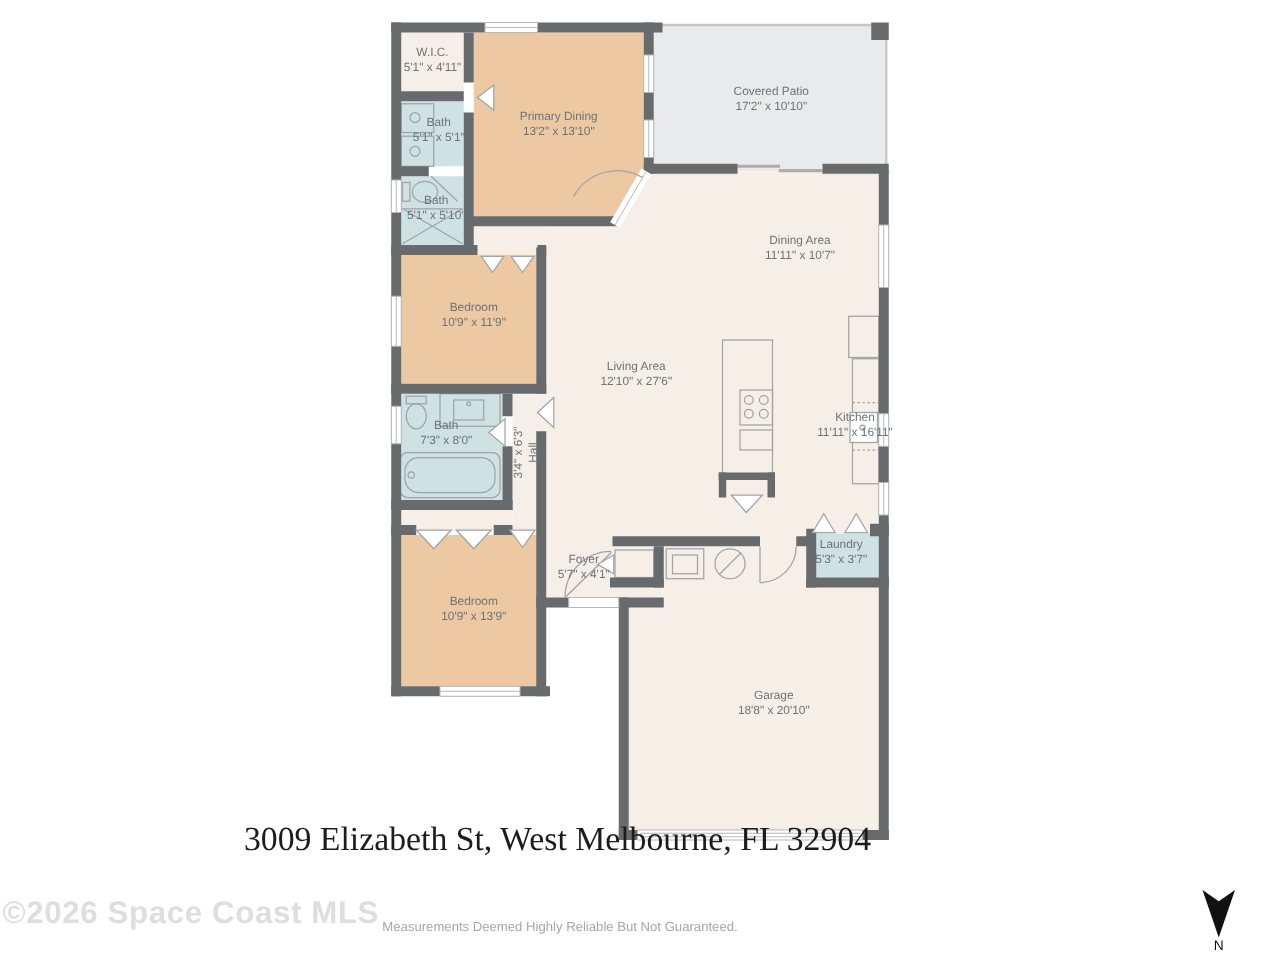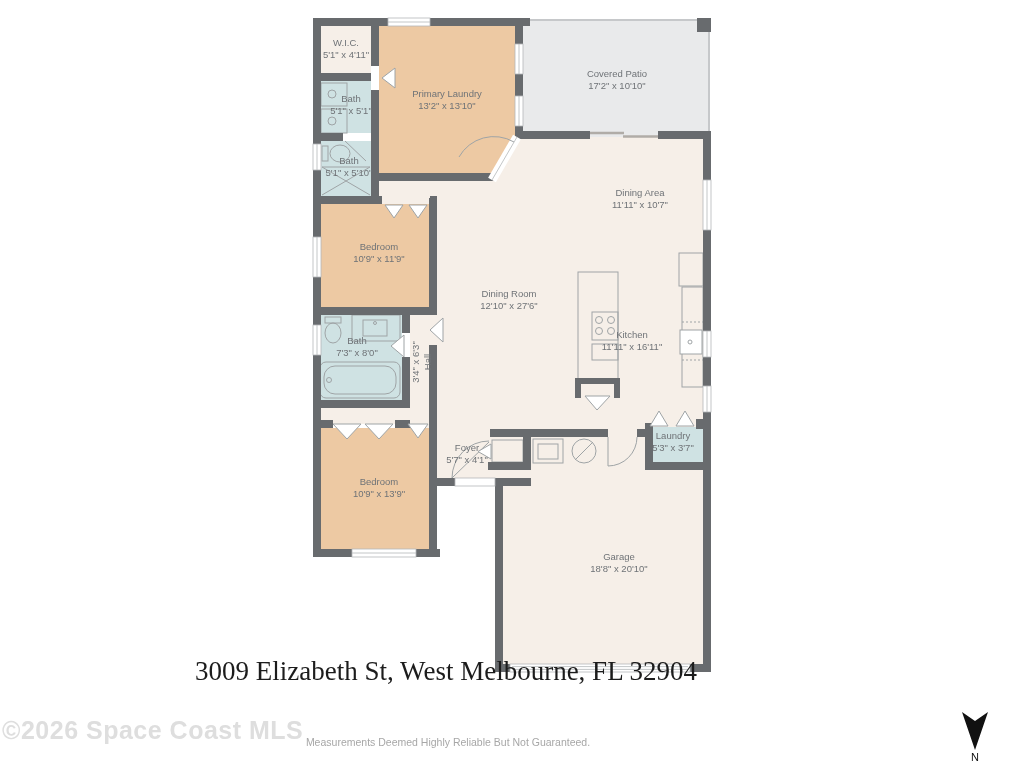--- a/index.html
+++ b/index.html
@@ -204,36 +204,36 @@
   </div>
   <div class="rlabel" style="left:351px;top:93px">
     <span class="rname">Bath</span>
     <span class="rdims">5'1" x 5'1"</span>
   </div>
   <div class="rlabel" style="left:349px;top:155px">
     <span class="rname">Bath</span>
     <span class="rdims">5'1" x 5'10"</span>
   </div>
   <div class="rlabel" style="left:447px;top:88px">
-    <span class="rname">Primary Laundry</span>
+    <span class="rname">Primary Dining</span>
     <span class="rdims">13'2" x 13'10"</span>
   </div>
   <div class="rlabel" style="left:617px;top:68px">
     <span class="rname">Covered Patio</span>
     <span class="rdims">17'2" x 10'10"</span>
   </div>
   <div class="rlabel" style="left:640px;top:187px">
     <span class="rname">Dining Area</span>
     <span class="rdims">11'11" x 10'7"</span>
   </div>
   <div class="rlabel" style="left:509px;top:288px">
-    <span class="rname">Dining Room</span>
+    <span class="rname">Living Area</span>
     <span class="rdims">12'10" x 27'6"</span>
   </div>
-  <div class="rlabel" style="left:632px;top:329px">
+  <div class="rlabel" style="left:684px;top:329px">
     <span class="rname">Kitchen</span>
     <span class="rdims">11'11" x 16'11"</span>
   </div>
   <div class="rlabel" style="left:379px;top:241px">
     <span class="rname">Bedroom</span>
     <span class="rdims">10'9" x 11'9"</span>
   </div>
   <div class="rlabel" style="left:357px;top:335px">
     <span class="rname">Bath</span>
     <span class="rdims">7'3" x 8'0"</span>

